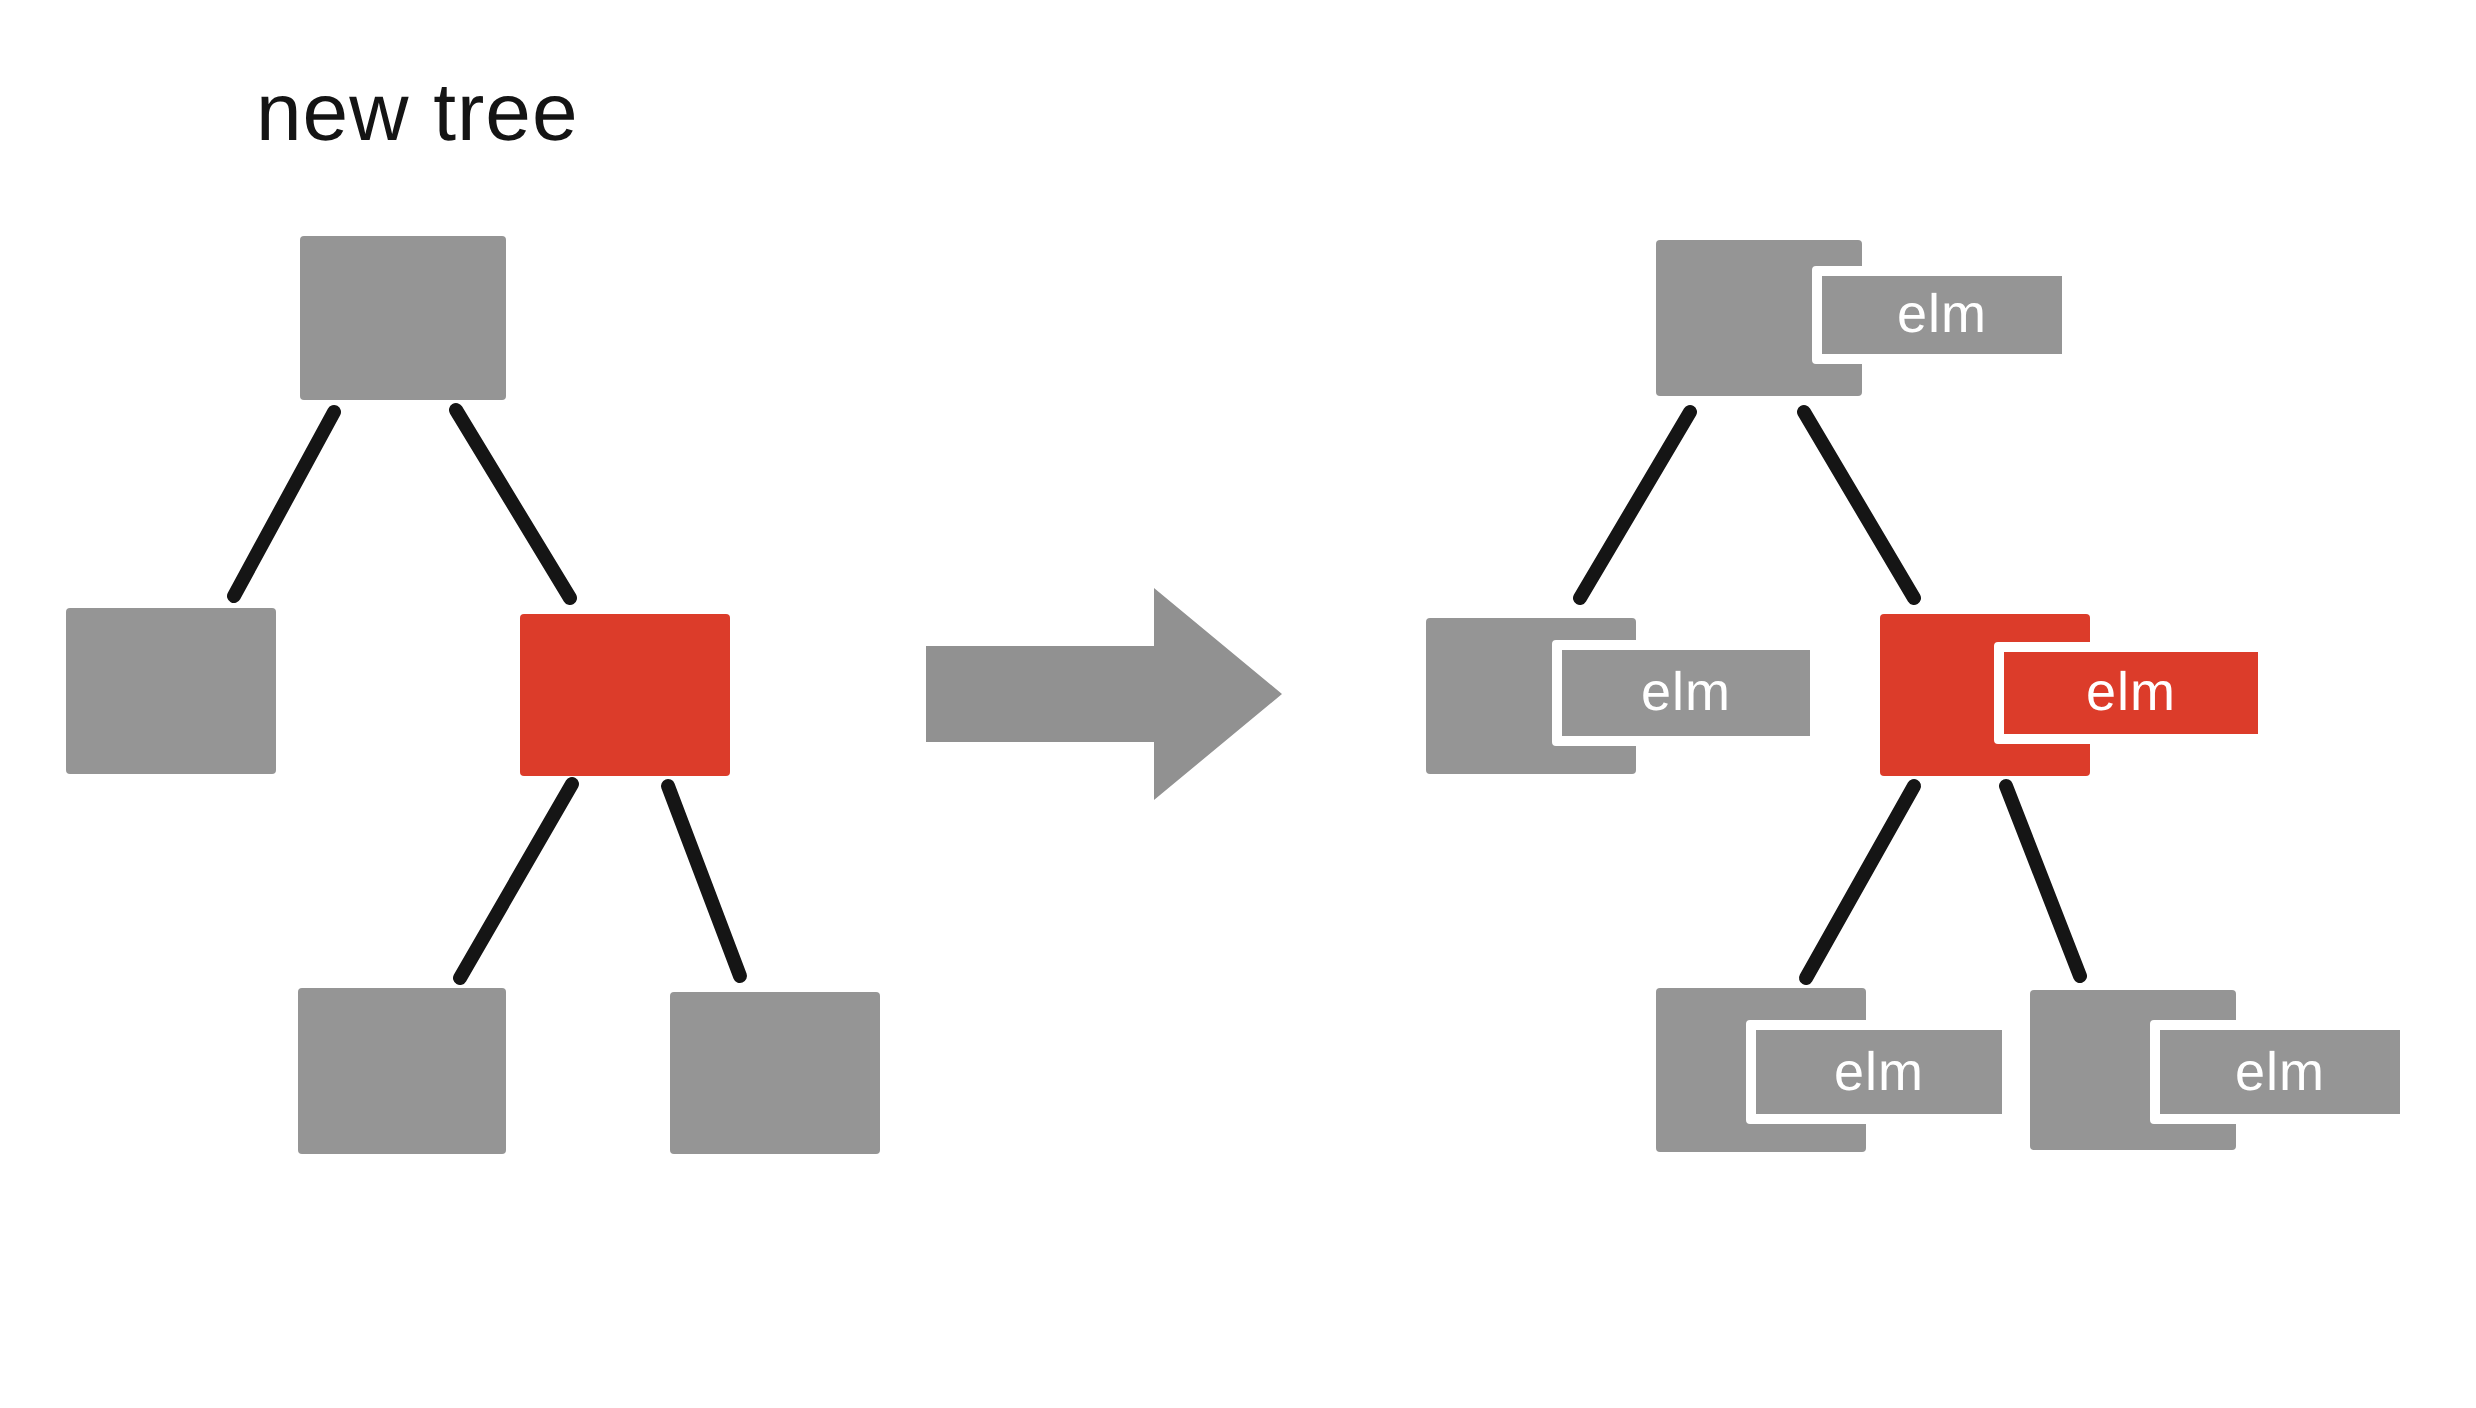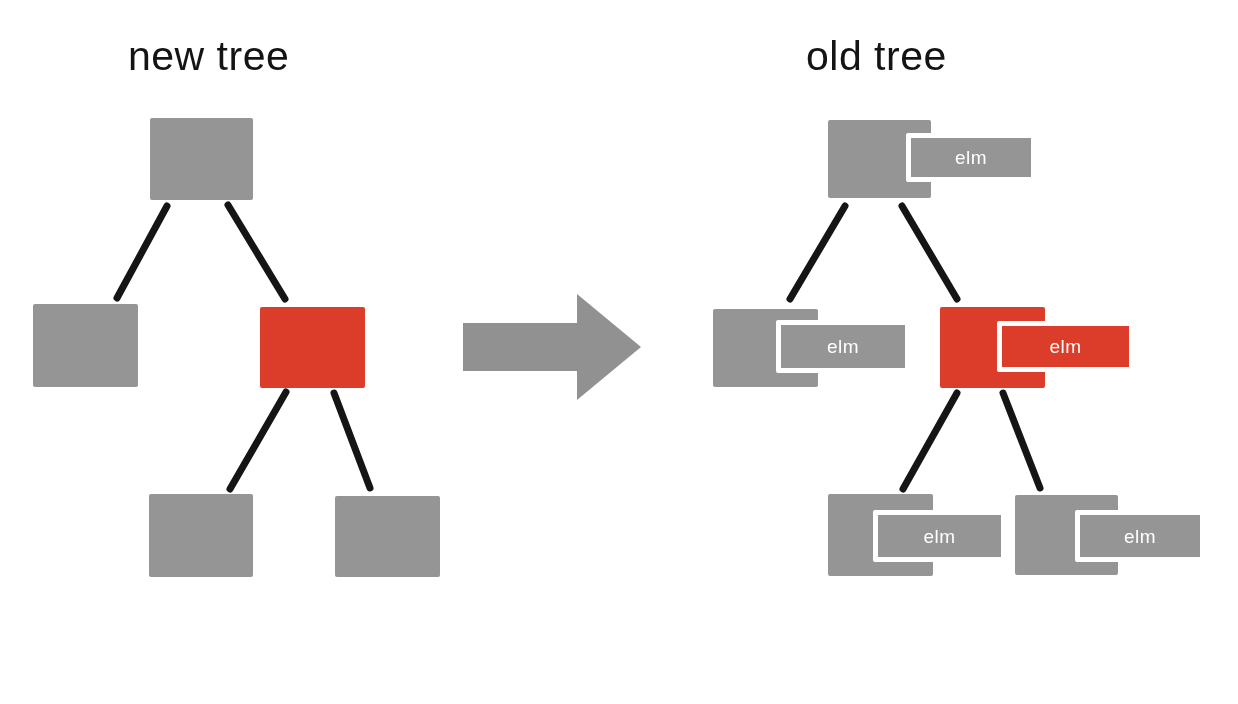--- a/index.html
+++ b/index.html
@@ -37,40 +37,39 @@
     z-index: 2;
     box-sizing: border-box;
     border-style: solid;
     border-width: 5px;
     border-radius: 2px;
     display: flex;
     align-items: center;
     justify-content: center;
   }
   .tag span {
-    font-size: 19px;
+    font-size: 27px;
     line-height: 1;
     letter-spacing: 0.5px;
   }
   .watermark {
     position: absolute;
     right: 22px;
     top: 660px;
     font-size: 21px;
     letter-spacing: 1px;
     z-index: 3;
     white-space: nowrap;
   }
 </style>
 </head>
 <body>
 
 <div class="stage" id="stage">
   <div class="tree-title new" style="color: rgb(20, 20, 20);">new tree</div>
-  <div class="tree-title old" style="color: rgb(20, 20, 20);">old tree</div>
 <svg viewBox="0 0 1238 704" class="edges-layer">
       <line x1="167" y1="206" x2="117" y2="298" stroke="#151515" stroke-width="7" stroke-linecap="round"></line>
       <line x1="228" y1="205" x2="285" y2="299" stroke="#151515" stroke-width="7" stroke-linecap="round"></line>
       <line x1="286" y1="392" x2="230" y2="489" stroke="#151515" stroke-width="7" stroke-linecap="round"></line>
       <line x1="334" y1="393" x2="370" y2="488" stroke="#151515" stroke-width="7" stroke-linecap="round"></line>
       <line x1="845" y1="206" x2="790" y2="299" stroke="#151515" stroke-width="7" stroke-linecap="round"></line>
       <line x1="902" y1="206" x2="957" y2="299" stroke="#151515" stroke-width="7" stroke-linecap="round"></line>
       <line x1="957" y1="393" x2="903" y2="489" stroke="#151515" stroke-width="7" stroke-linecap="round"></line>
       <line x1="1003" y1="393" x2="1040" y2="488" stroke="#151515" stroke-width="7" stroke-linecap="round"></line>
       <polygon points="463,323 577,323 577,294 641,347 577,400 577,371 463,371" fill="#919191"></polygon>

